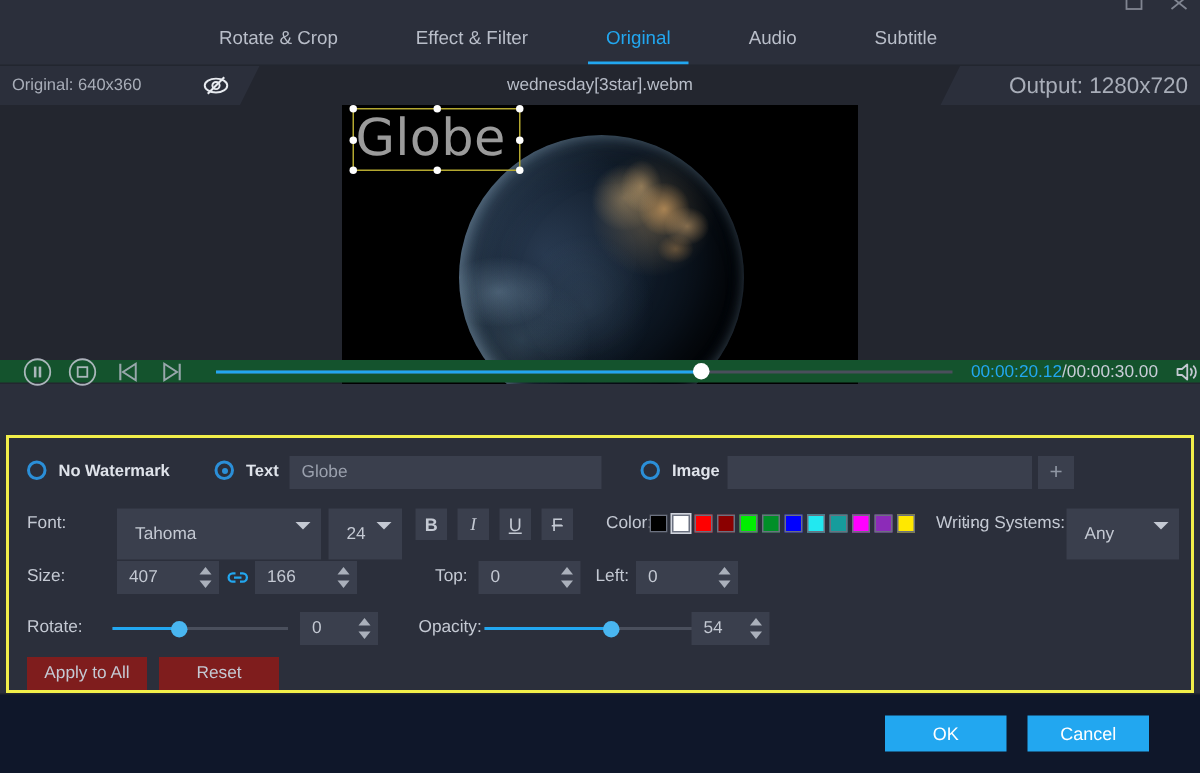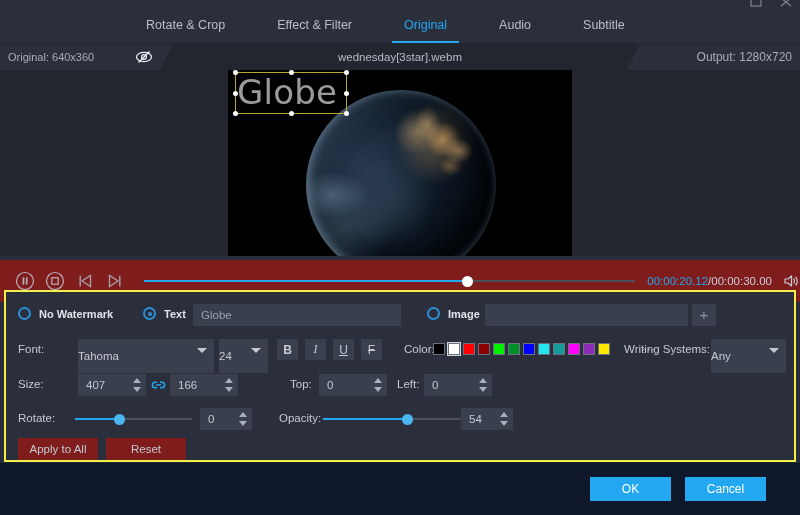--- a/index.html
+++ b/index.html
@@ -73,21 +73,21 @@
   .chip-right {
     position: absolute; top: 0; right: 0; height: 26px; width: 160px;
     background: #2b2f3b; display: flex; align-items: center;
     justify-content: flex-end; padding-right: 8px;
   }
   .chip-right:before{
     content:""; position:absolute; left:-13px; top:0;
     border-bottom: 26px solid #2b2f3b;
     border-left: 13px solid transparent;
   }
-  .out-label { font-size: 12px; color: #a8adb8; }
+  .out-label { font-size: 15px; color: #a8adb8; }
 
   
   .stage {
     position: absolute; top: 70px; left: 0; width: 800px; height: 186px;
     background: #23262f;
   }
   .video {
     position: absolute; left: 228px; top: 0; width: 344px; height: 186px;
     background: #000; overflow: hidden;
   }
@@ -135,22 +135,22 @@
     font-family: "DejaVu Sans", sans-serif; letter-spacing: .2px;
     white-space: nowrap; text-align: left; padding-left: 1px;
   }
   .h { position: absolute; width: 5px; height: 5px; background: #fff; border-radius: 50%; }
   .h.tl { left: -3px; top: -3px; } .h.tc { left: 53px; top: -3px; } .h.tr { right: -3px; top: -3px; }
   .h.ml { left: -3px; top: 18px; } .h.mr { right: -3px; top: 18px; }
   .h.bl { left: -3px; bottom: -3px; } .h.bc { left: 53px; bottom: -3px; } .h.br { right: -3px; bottom: -3px; }
 
   
   .transport {
-    position: absolute; top: 260px; left: 0; width: 800px; height: 42px;
-    background: #7f1d1d; display: flex; align-items: center;
+    position: absolute; top: 240px; left: 0; width: 800px; height: 15px;
+    background: #14532d; display: flex; align-items: center;
   }
   .tbtn { width: 22px; height: 22px; margin-left: 8px; cursor: pointer; opacity: .85; }
   .tbtn:first-child { margin-left: 14px; }
   .seek {
     position: relative; margin-left: 18px; width: 512px; height: 14px;
     display: flex; align-items: center;
   }
   .seek-track { position: absolute; left: 0; right: 0; height: 2px; background: #4a4f5c; }
   .seek-fill { position: absolute; left: 0; width: 325px; height: 2px; background: #22a7f0; }
   .seek-knob {
@@ -183,21 +183,21 @@
   .txtfield {
     background: #3a3f4d; border: none; height: 22px; line-height: 22px;
     color: #9aa0ad; font-size: 11.5px; padding: 0 8px;
     font-family: "Liberation Sans", sans-serif; overflow: hidden;
     white-space: nowrap;
   }
   .lbl { font-size: 11.5px; color: #c4c9d3; }
 
   .sel {
     position: relative; background: #3a3f4d; height: 34px;
-    display: flex; align-items: center; padding: 0 0; cursor: pointer;
+    display: flex; align-items: center; padding: 0 12px; cursor: pointer;
   }
   .sel span.v { font-size: 11.5px; color: #c4c9d3; }
   .caret {
     position: absolute; right: 7px; top: 9px;
     width: 0; height: 0; border-left: 5px solid transparent;
     border-right: 5px solid transparent; border-top: 5px solid #c4c9d3;
   }
 
   .sqbtn {
     width: 21px; height: 21px; background: #3a3f4d; color: #c4c9d3;

